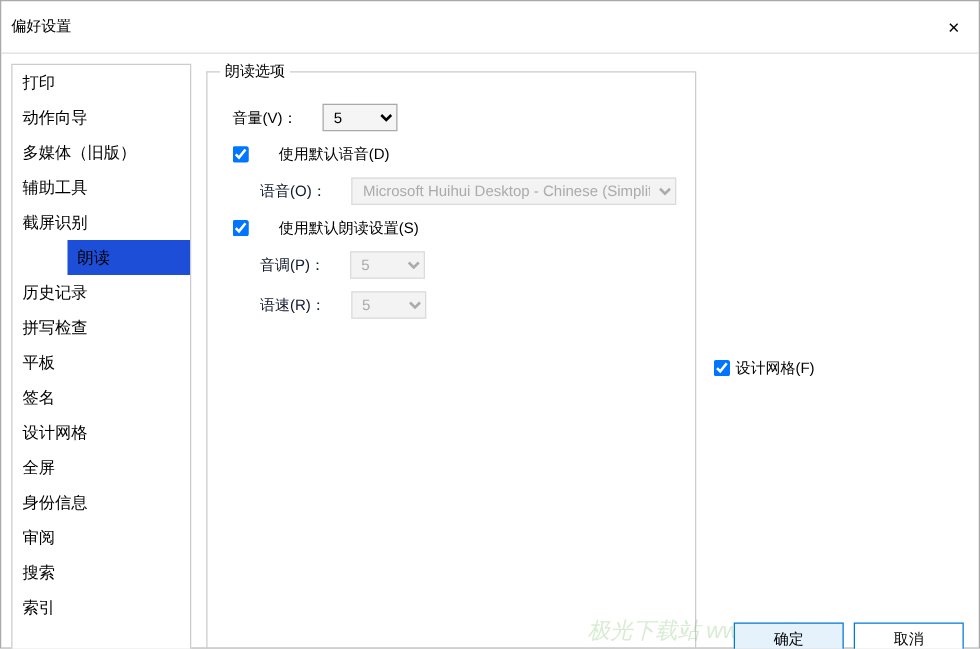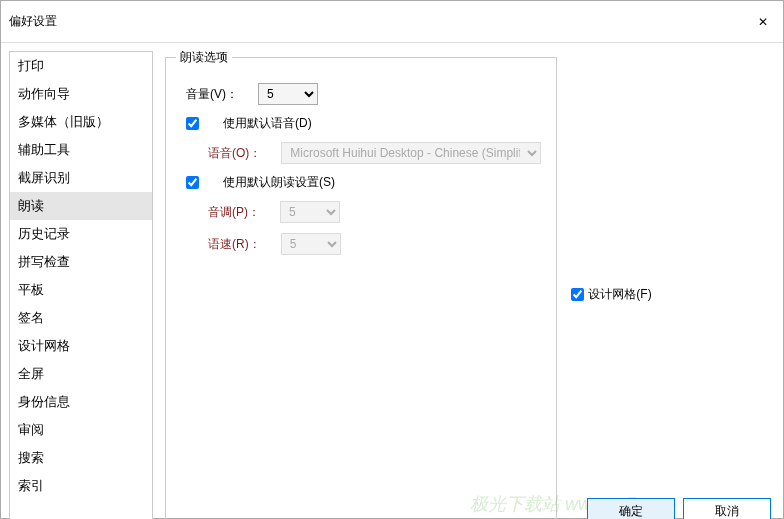--- a/index.html
+++ b/index.html
@@ -4,28 +4,28 @@
   <style>
     * { box-sizing: border-box; margin: 0; padding: 0; }
     body { font-family: "Microsoft YaHei", "SimSun", sans-serif; font-size: 12px; background: #fff; color: #000; }
     .window { width: 784px; height: 519px; border: 1px solid #aaa; background: #fff; position: relative; }
     .titlebar { height: 42px; display: flex; align-items: center; justify-content: space-between; padding: 0 0 0 8px; border-bottom: 1px solid #ddd; }
     .titlebar .title { font-size: 12px; }
     .close-btn { width: 40px; height: 26px; display: flex; align-items: center; justify-content: center; cursor: pointer; }
     .body { display: flex; height: calc(100% - 26px); padding: 8px; gap: 10px; }
     .sidebar { width: 144px; border: 1px solid #ccc; overflow-y: scroll; background: #fff; position: relative; }
     .sidebar-item { padding: 5px 8px; cursor: pointer; font-size: 13px; }
-    .sidebar-item.selected { background: #e5e5e5; }
+    .sidebar-item.selected { background: #1d4ed8; margin-left: 44px; }
     .content { flex: 1; display: flex; flex-direction: row; position: relative; }
     .fieldset { border: 1px solid #ccc; padding: 15px 15px 15px 20px; margin: 6px 2px 0 2px; position: relative; }
     .fieldset-legend { position: absolute; top: -9px; left: 10px; background: #fff; padding: 0 4px; font-size: 12px; }
     .row { display: flex; align-items: center; margin: 10px 0; gap: 20px; }
     .row.indent { padding-left: 22px; }
     .label { font-size: 12px; }
-    .label.disabled { color: #7f1d1d; }
+    .label.disabled { color: #0f172a; }
     select.combo { height: 22px; border: 1px solid #aaa; background: #f5f5f5; font-size: 12px; padding: 0 4px; }
     select.combo.wide { width: 260px; }
     select.combo.narrow { width: 60px; }
     select.combo:disabled { background: #eee; color: #888; border-color: #ccc; }
     input[type="checkbox"] { width: 13px; height: 13px; margin-right: 4px; }
     .standalone-check { margin: 12px 0 0 12px; display: flex; align-items: center; }
     .footer { position: absolute; bottom: 2px; right: 4px; display: flex; gap: 8px; }
     .btn { width: 88px; height: 26px; border: 1px solid #0078d7; background: #fff; font-size: 12px; cursor: pointer; display: flex; align-items: center; justify-content: center; }
     .btn.primary { background: #e5f1fb; }
     .watermark { position: absolute; bottom: 10px; right: 100px; font-size: 18px; color: rgba(100, 180, 80, 0.25); font-style: italic; pointer-events: none; }

